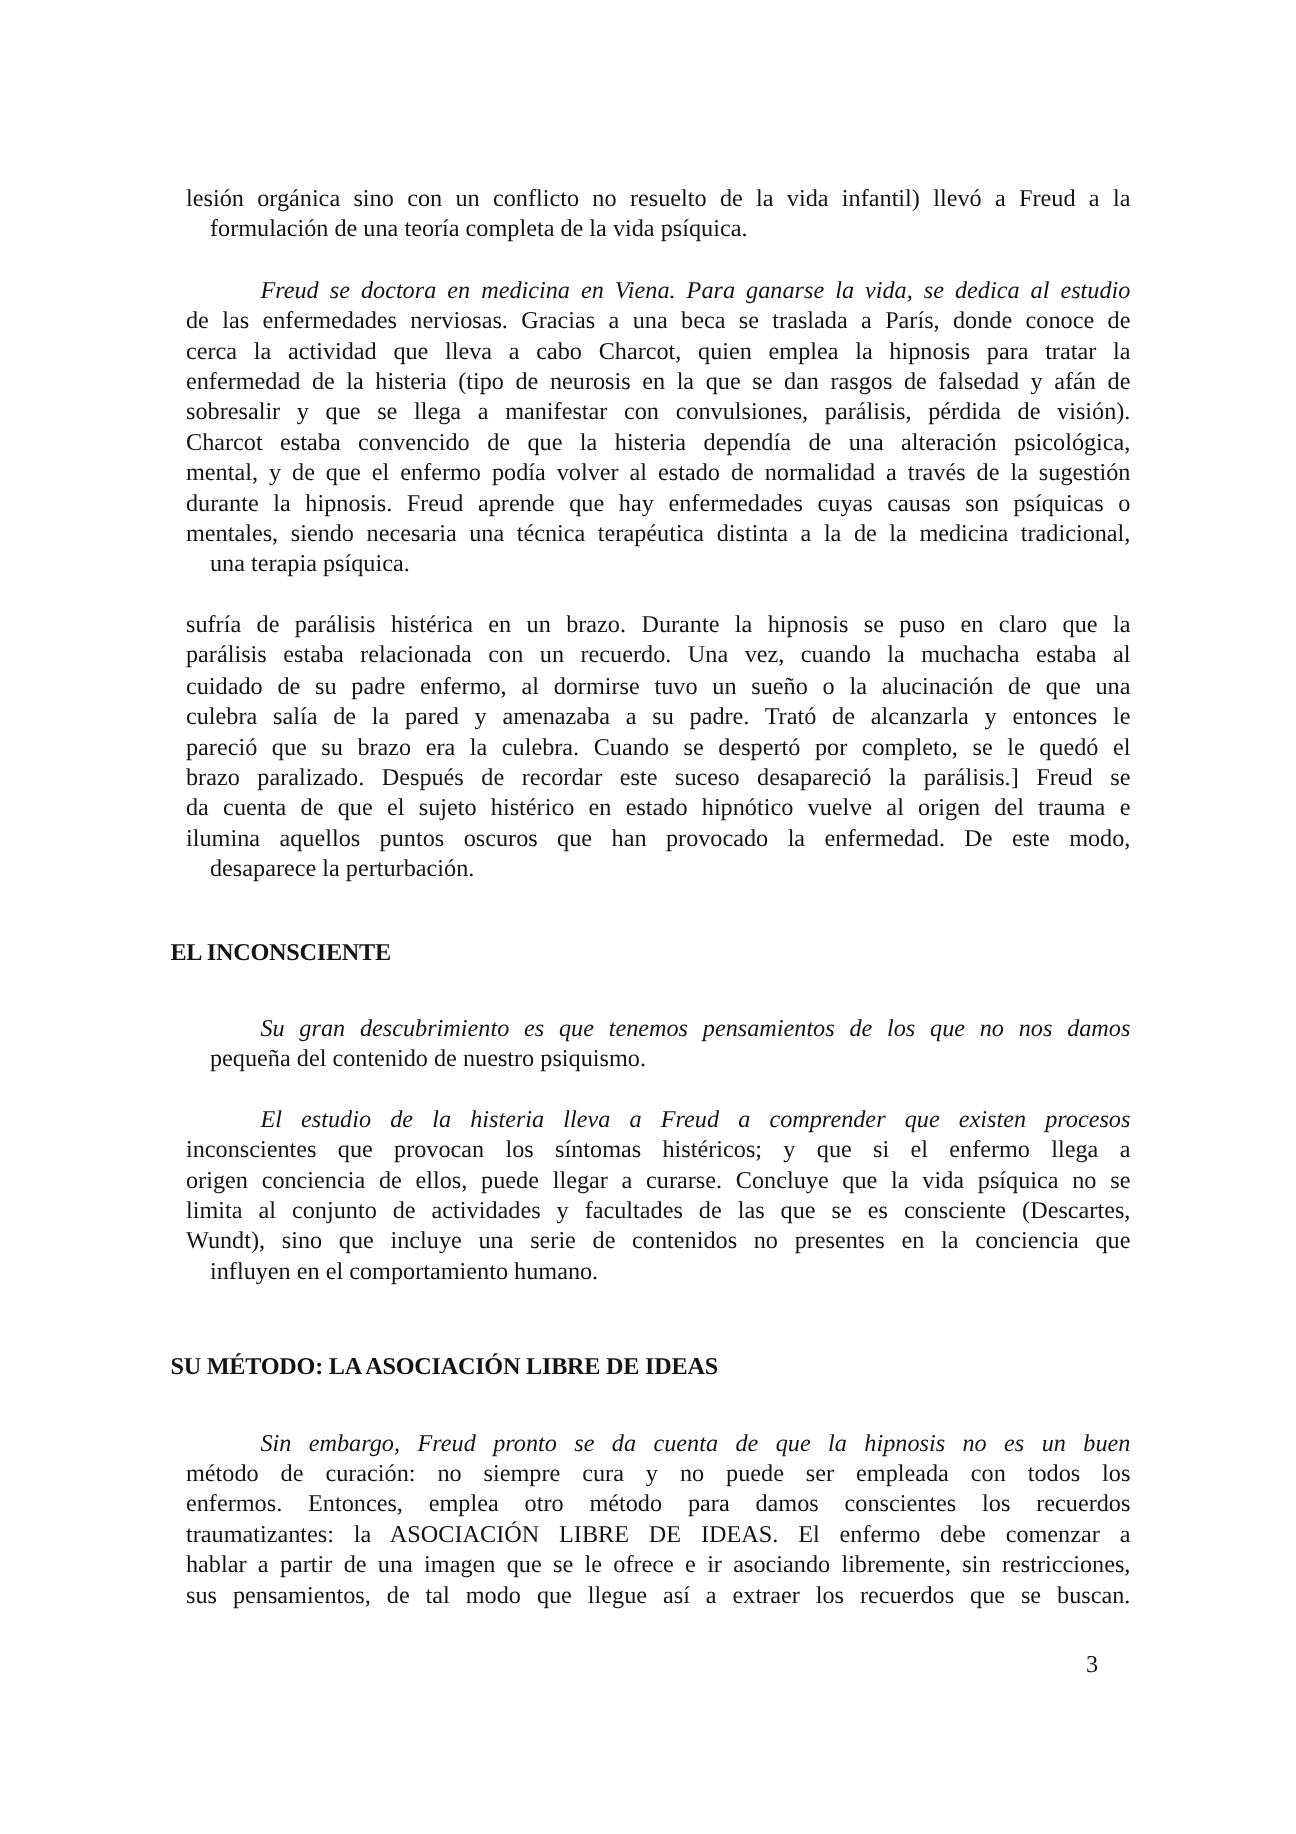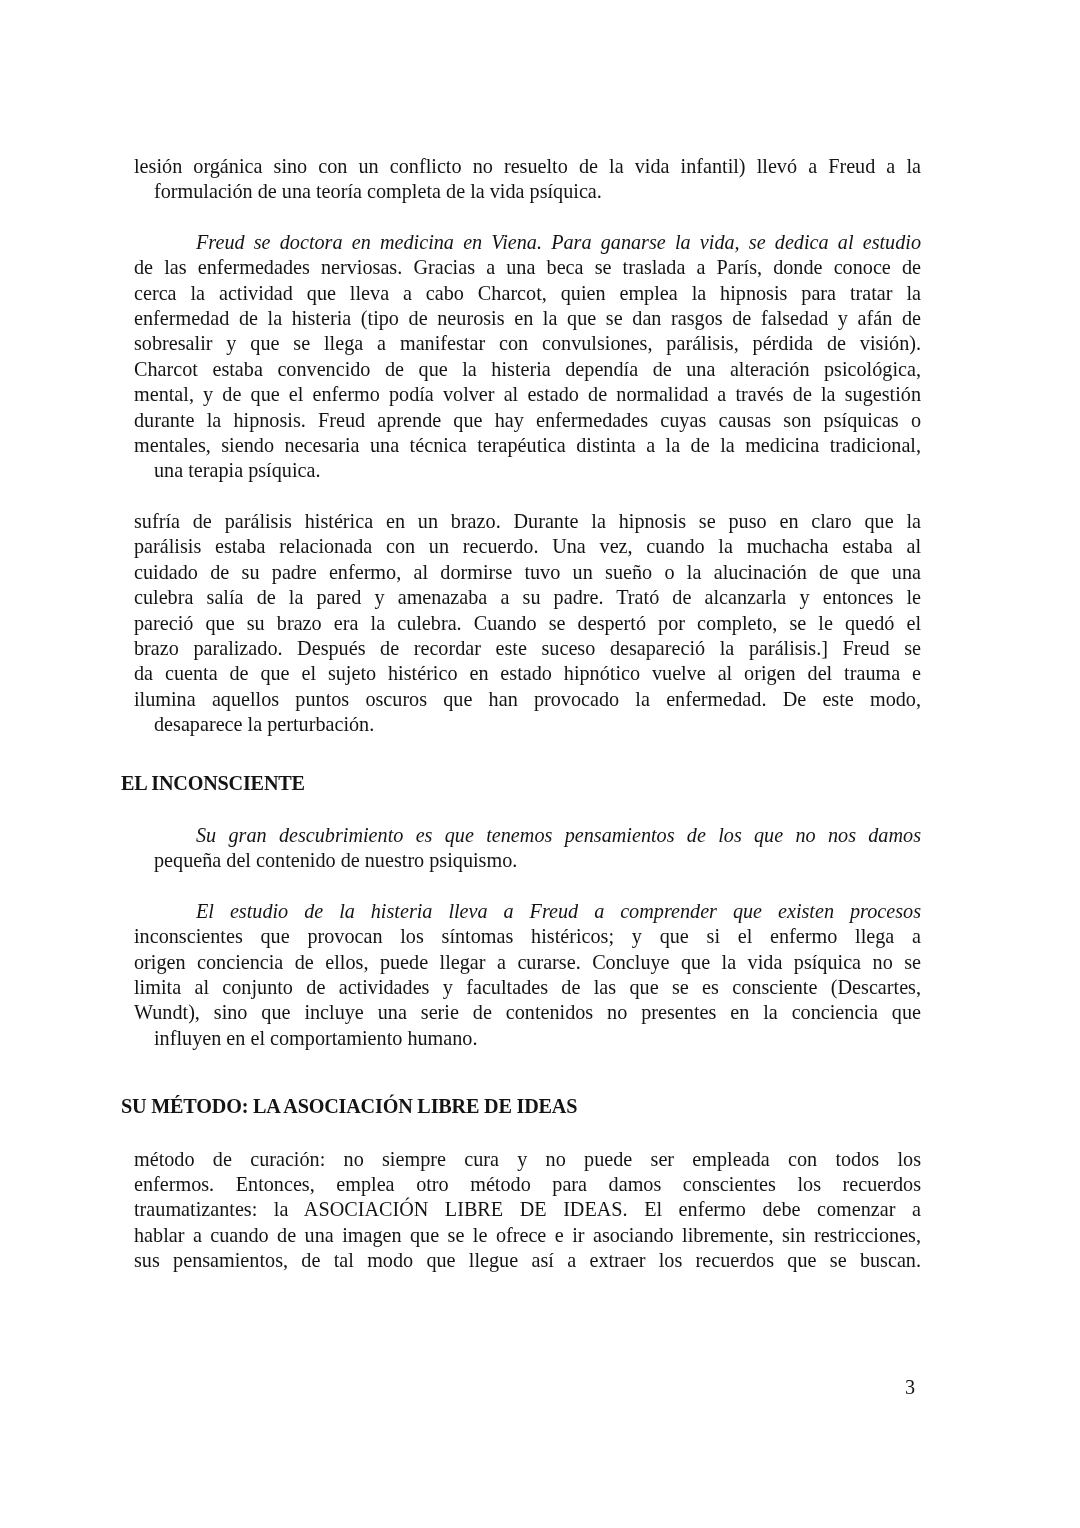--- a/index.html
+++ b/index.html
@@ -10,21 +10,21 @@
     body {
       width: 1080px;
       height: 1528px;
       position: relative;
       overflow: hidden;
       font-family: "Liberation Serif", "DejaVu Serif", serif;
       color: #141414;
     }
     .page {
       position: absolute;
-      left: 134px;
+      left: 155px;
       top: 154px;
       width: 787px;
     }
     .para {
       font-size: 20.2px;
       line-height: 25.4px;
       margin: 0;
       text-align: justify;
       text-align-last: left;
     }
@@ -38,21 +38,21 @@
       text-align-last: left;
       margin-left: 20px;
     }
     .indent {
       padding-left: 62px;
       font-style: italic;
     }
     .heading {
       font-size: 20.2px;
       line-height: 25.4px;
-      margin: 0;
+      margin: 11px;
       margin-left: -13px;
       letter-spacing: -0.2px;
     }
     .page-number {
       position: absolute;
       left: 905px;
       top: 1375px;
       font-size: 20.2px;
       line-height: 25.4px;
     }
@@ -122,22 +122,23 @@
     <span class="line last">influyen en el comportamiento humano.</span>
   </p>
 
   <div class="gap-large"></div>
 
   <h2 class="heading">SU MÉTODO: LA ASOCIACIÓN LIBRE DE IDEAS</h2>
 
   <div class="gap-heading-after"></div>
 
   <p class="para">
+    <span class="line indent">Sin embargo, Freud pronto se da cuenta de que la hipnosis no es un buen</span>
     <span class="line">método de curación: no siempre cura y no puede ser empleada con todos los</span>
     <span class="line">enfermos. Entonces, emplea otro método para damos conscientes los recuerdos</span>
     <span class="line">traumatizantes: la ASOCIACIÓN LIBRE DE IDEAS. El enfermo debe comenzar a</span>
-    <span class="line">hablar a cuando de una imagen que se le ofrece e ir asociando libremente, sin restricciones,</span>
+    <span class="line">hablar a partir de una imagen que se le ofrece e ir asociando libremente, sin restricciones,</span>
     <span class="line">sus pensamientos, de tal modo que llegue así a extraer los recuerdos que se buscan.</span>
   </p>
 
 </div>
 
 <div class="page-number">3</div>
 
 </body></html>

